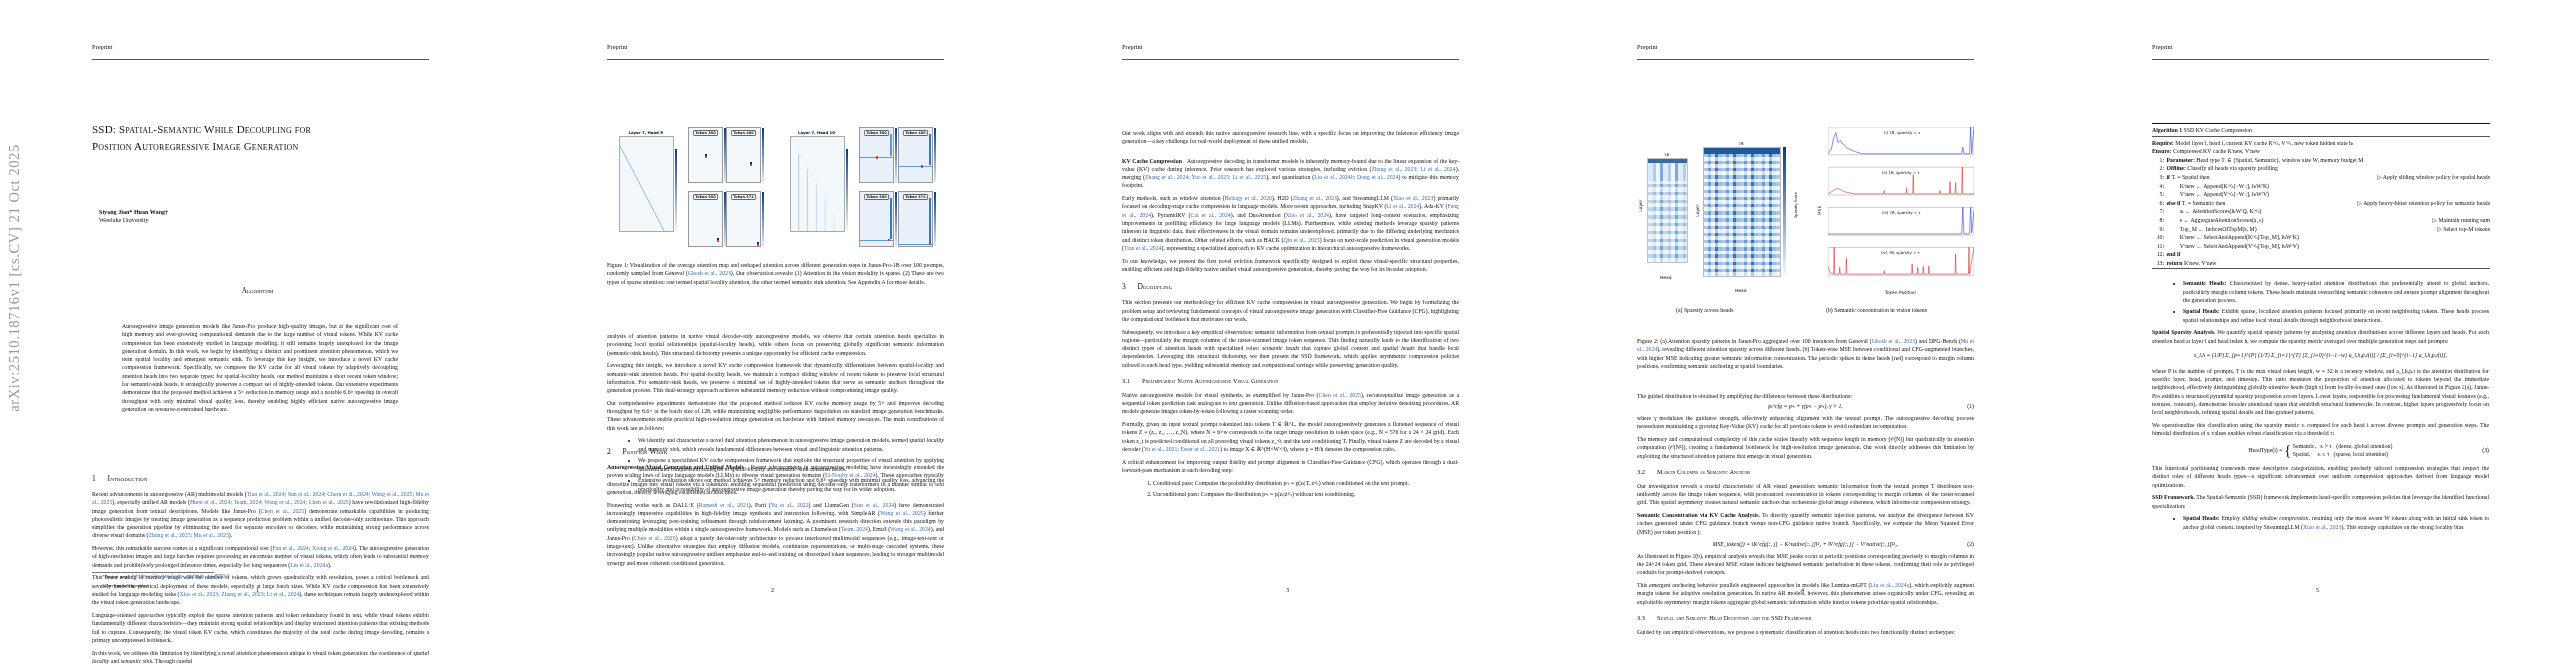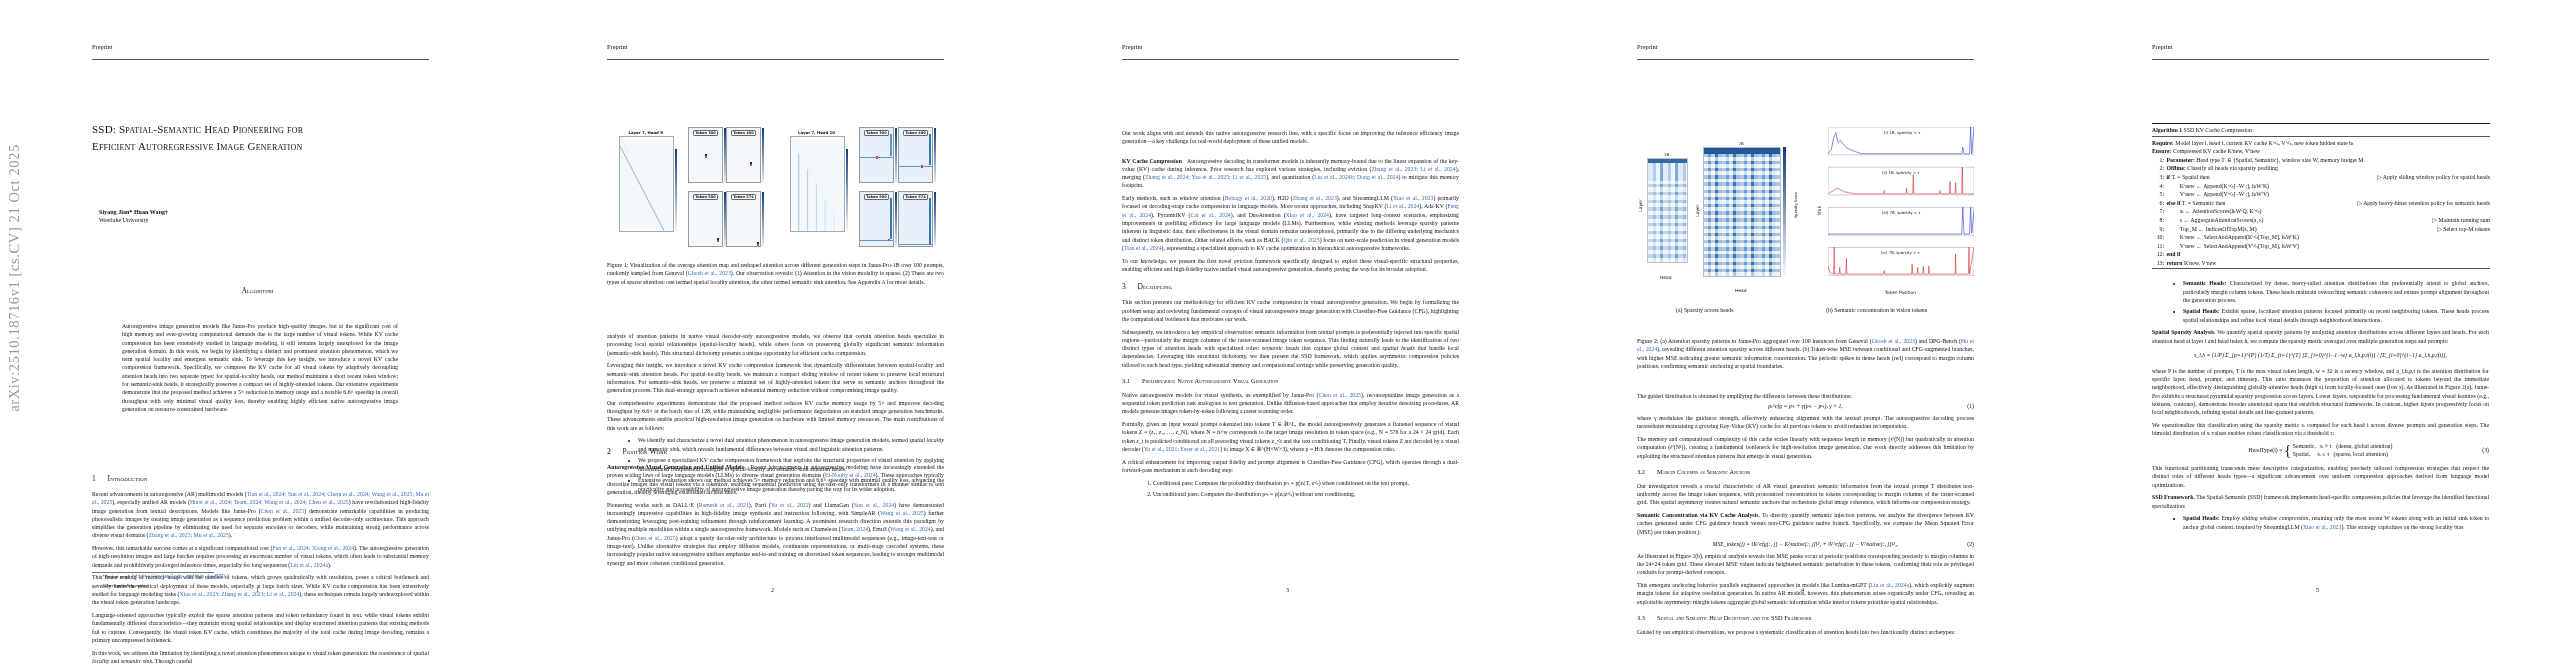--- a/index.html
+++ b/index.html
@@ -58,22 +58,22 @@
 
   <div class="page">
     <div class="hdr">Preprint</div>
     <div class="hdr-rule"></div>
 
     <div class="arxiv">
         <span>arXiv:2510.18716v1  [cs.CV]  21 Oct 2025</span>
       </div>
 
     <div class="title">
-      <div>SSD: Spatial-Semantic Head Pioneering for</div>
-      <div>Efficient Autoregressive Image Generation</div>
+      <div>SSD: Spatial-Semantic While Decoupling for</div>
+      <div>Position Autoregressive Image Generation</div>
     </div>
     <div class="authors">
       <div style="font-weight:bold">Siyong Jian*   Huan Wang†</div>
       <div>Westlake University</div>
     </div>
 
     <div class="abs-h">Algorithm</div>
     <div class="abs">Autoregressive image generation models like Janus-Pro produce high-quality images, but at the significant cost of high memory and ever-growing computational demands due to the large number of visual tokens. While KV cache compression has been extensively studied in language modeling, it still remains largely unexplored for the image generation domain. In this work, we begin by identifying a distinct and prominent attention phenomenon, which we term spatial locality and emergent semantic sink. To leverage this key insight, we introduce a novel KV cache compression framework. Specifically, we compress the KV cache for all visual tokens by adaptively decoupling attention heads into two separate types: for spatial-locality heads, our method maintains a short recent token window; for semantic-sink heads, it strategically preserves a compact set of highly-attended tokens. Our extensive experiments demonstrate that the proposed method achieves a 5× reduction in memory usage and a notable 6.6× speedup in overall throughput with only minimal visual quality loss, thereby enabling highly efficient native autoregressive image generation on resource-constrained hardware.</div>
 
     <div class="col" style="top:440px;margin-top:35px;">

